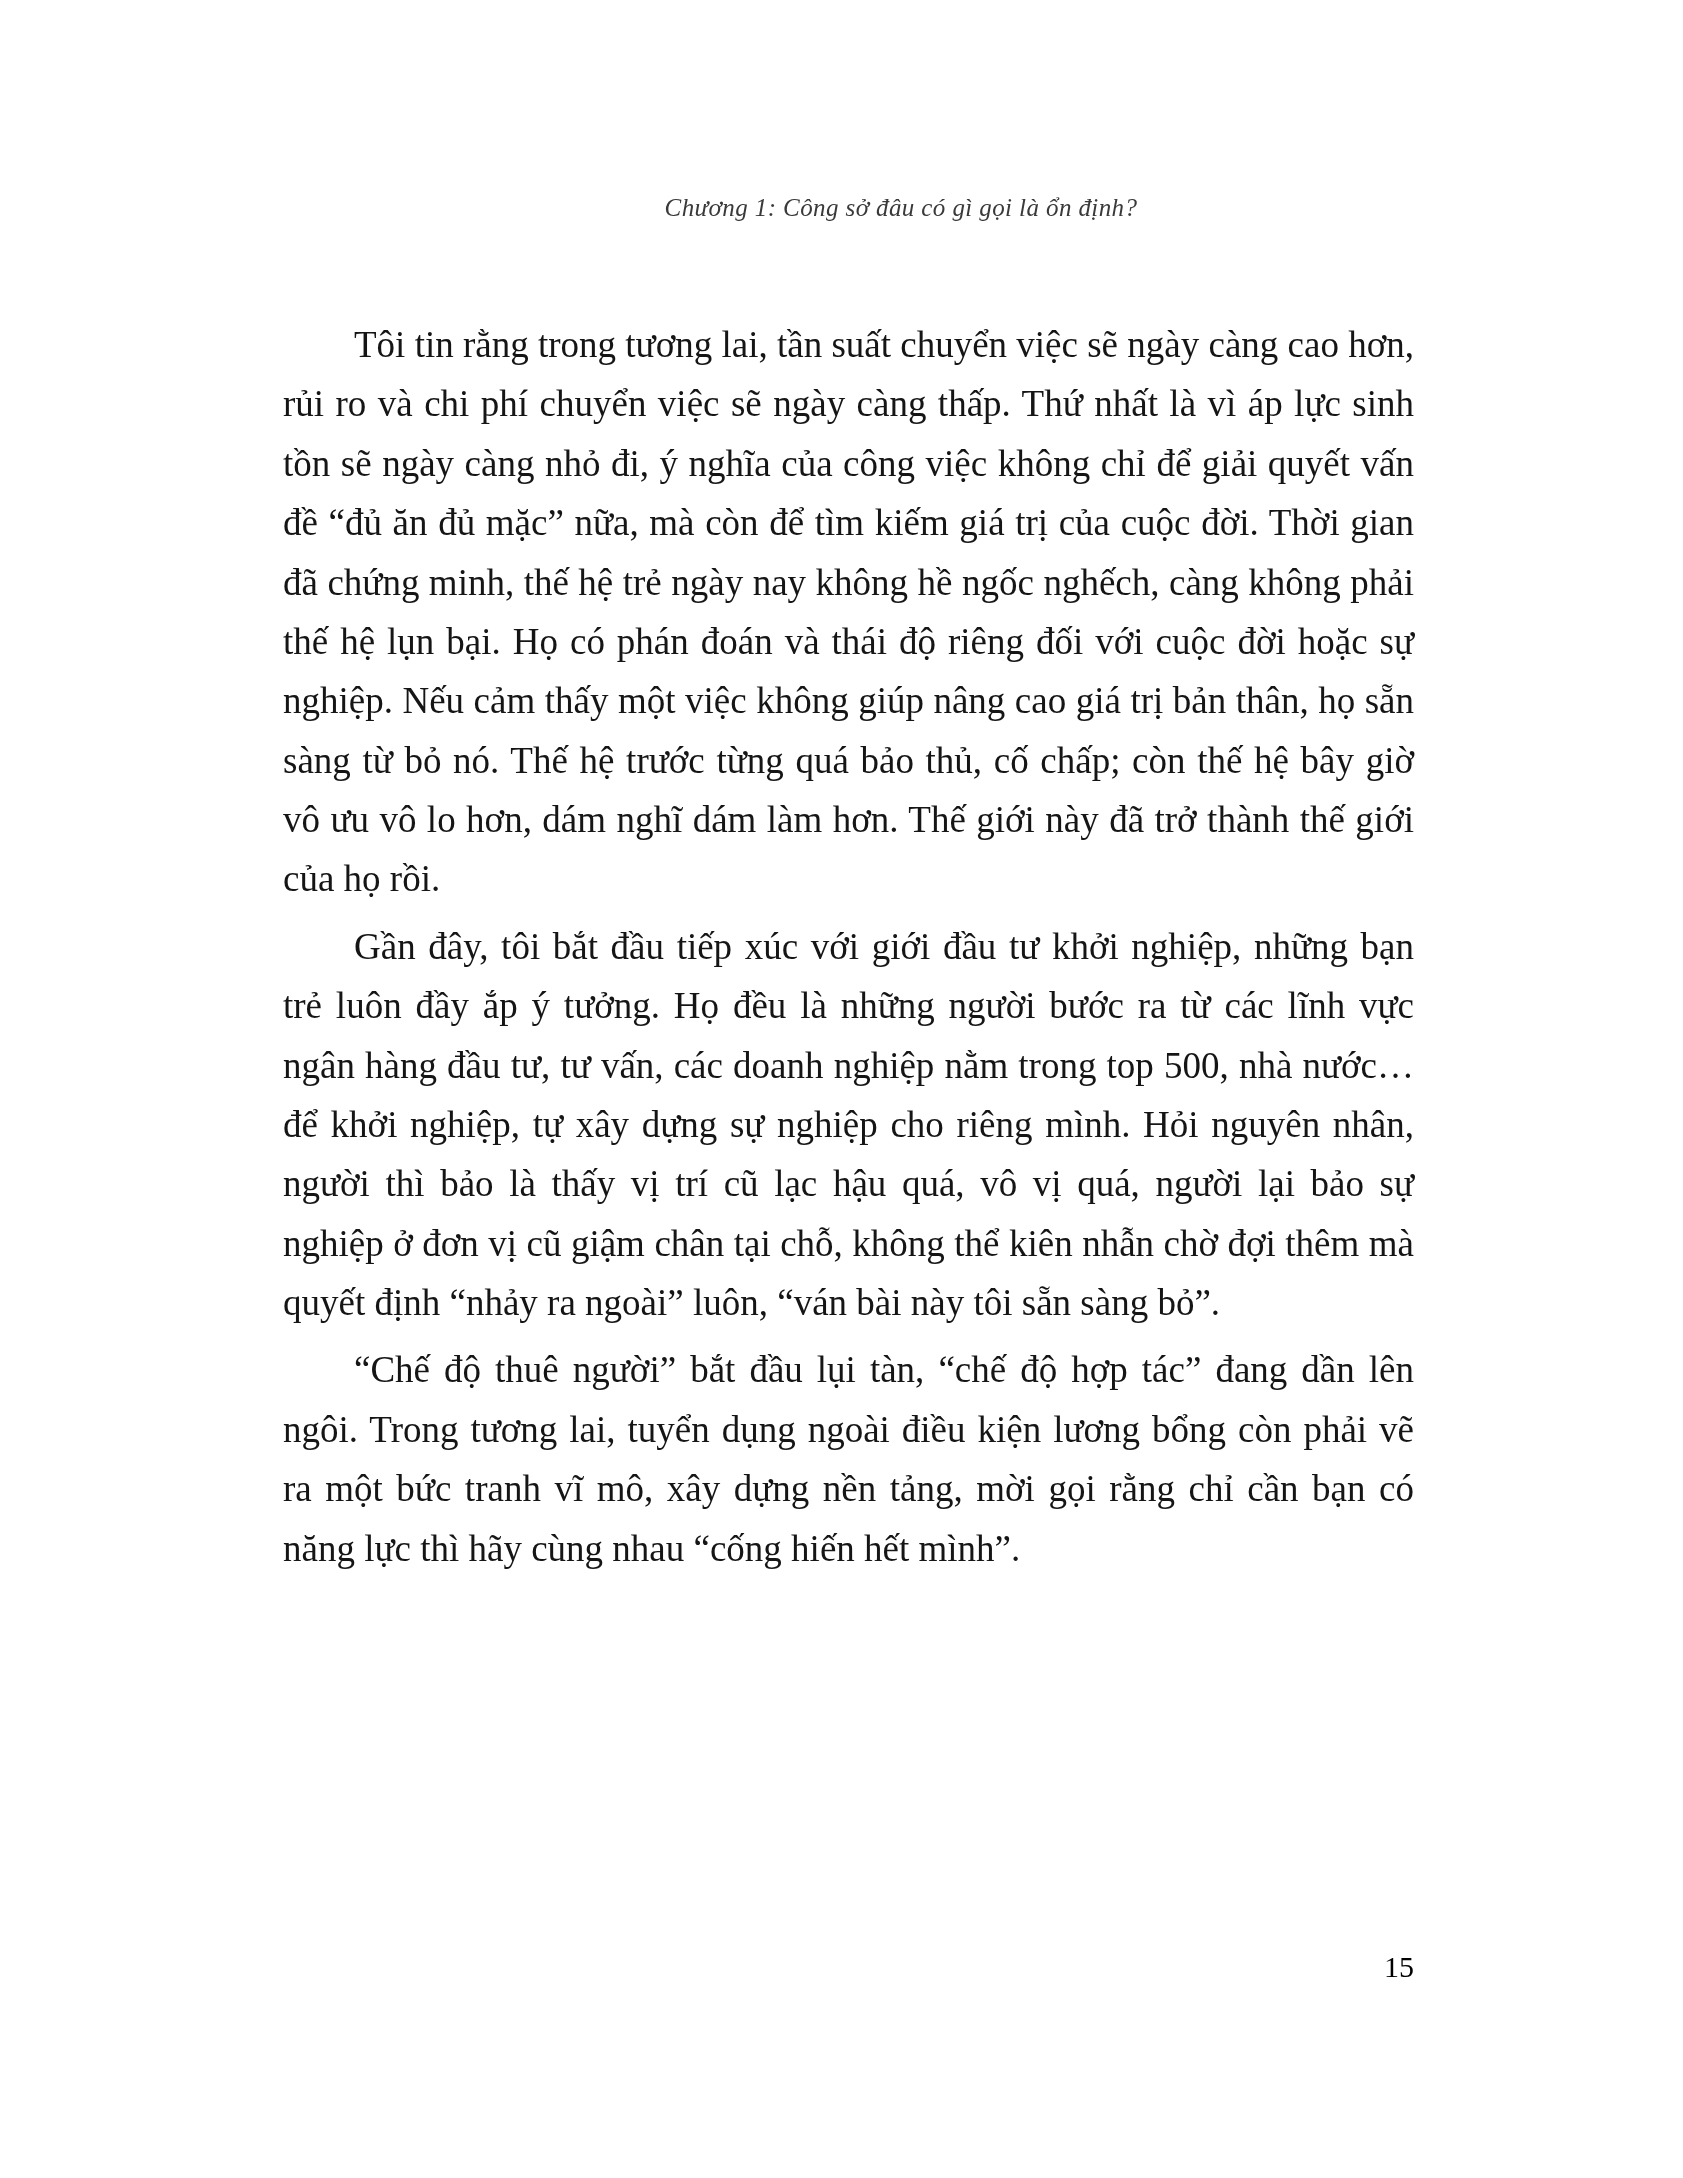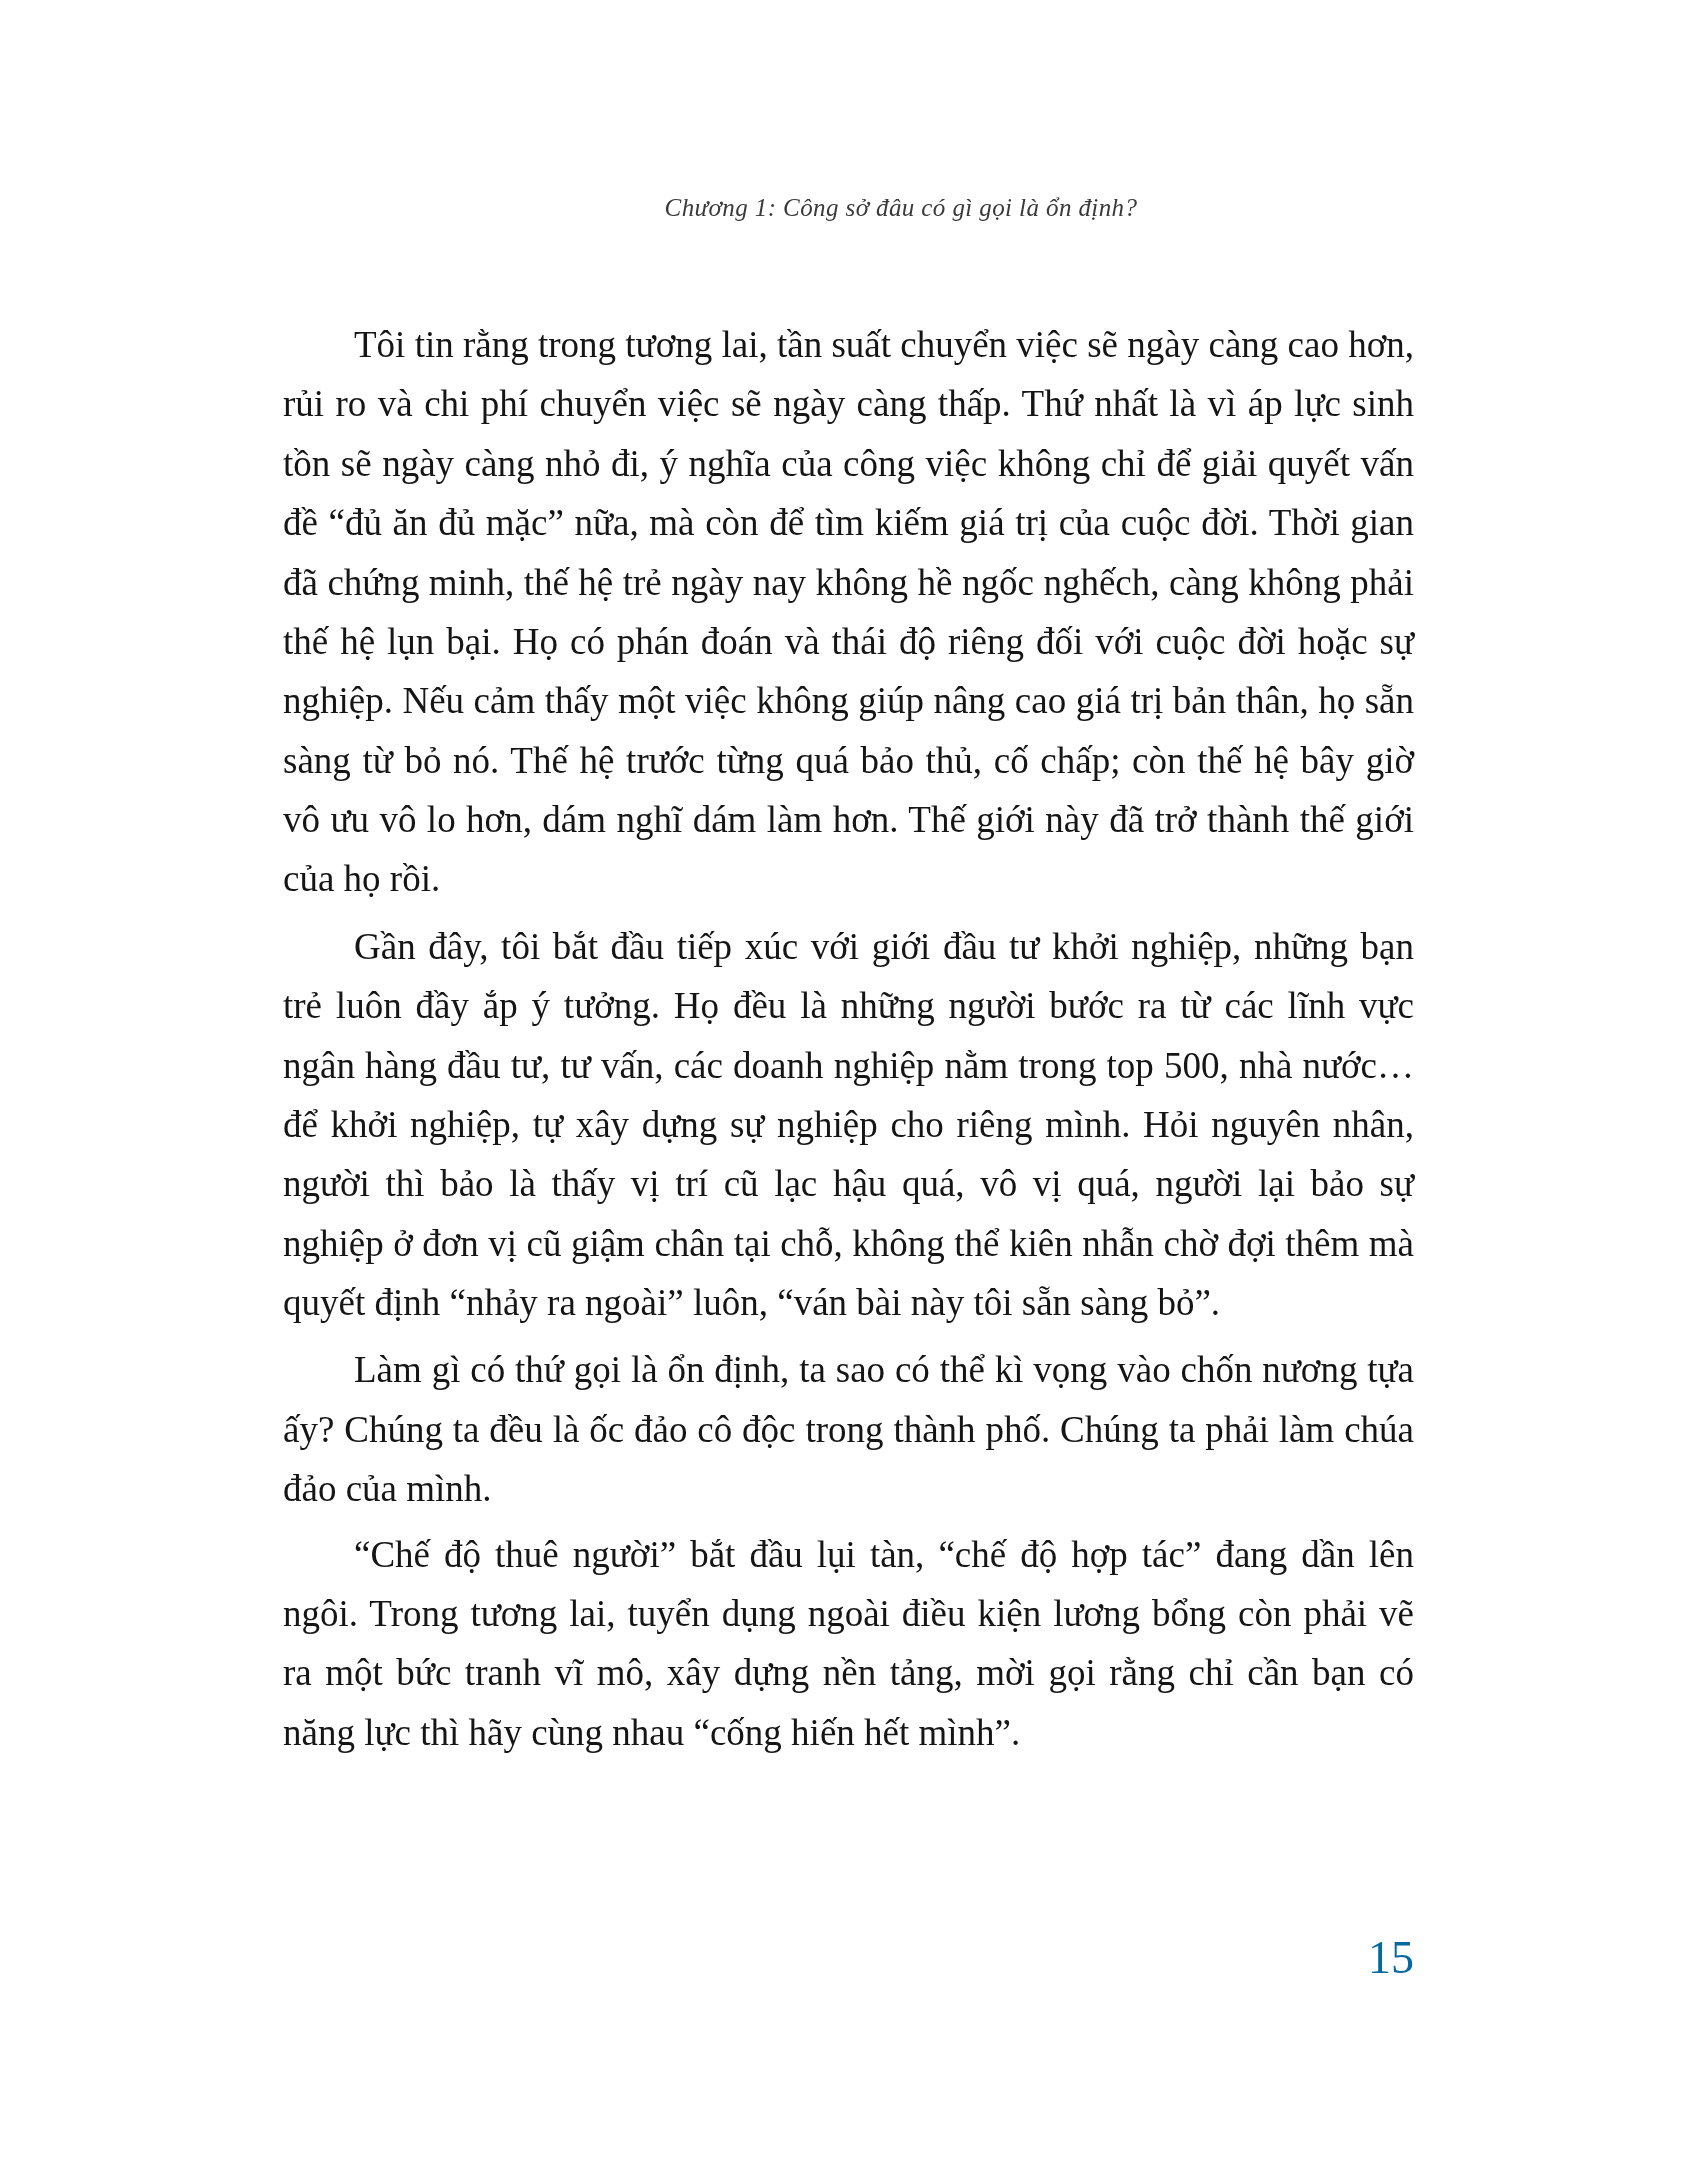--- a/index.html
+++ b/index.html
@@ -56,35 +56,34 @@
     margin-bottom: 6px;
   }
   .folio {
     position: absolute;
     bottom: 194px;
     left: 0;
     width: 1683px;
     text-align: right;
     padding-right: 269px;
     box-sizing: border-box;
-    font-size: 46px;
-    color: #0369a1;
+    font-size: 30px;
+    color: #000000;
     font-family: "Liberation Serif", serif;
   }
 </style>
 </head>
 <body>
 
 <div class="page">
 
   <div class="running-head">Chương 1: Công sở đâu có gì gọi là ổn định?</div>
 
   <div class="body-block">
     <p class="para">Tôi tin rằng trong tương lai, tần suất chuyển việc sẽ ngày càng cao hơn, rủi ro và chi phí chuyển việc sẽ ngày càng thấp. Thứ nhất là vì áp lực sinh tồn sẽ ngày càng nhỏ đi, ý nghĩa của công việc không chỉ để giải quyết vấn đề “đủ ăn đủ mặc” nữa, mà còn để tìm kiếm giá trị của cuộc đời. Thời gian đã chứng minh, thế hệ trẻ ngày nay không hề ngốc nghếch, càng không phải thế hệ lụn bại. Họ có phán đoán và thái độ riêng đối với cuộc đời hoặc sự nghiệp. Nếu cảm thấy một việc không giúp nâng cao giá trị bản thân, họ sẵn sàng từ bỏ nó. Thế hệ trước từng quá bảo thủ, cố chấp; còn thế hệ bây giờ vô ưu vô lo hơn, dám nghĩ dám làm hơn. Thế giới này đã trở thành thế giới của họ rồi.</p>
     <p class="para">Gần đây, tôi bắt đầu tiếp xúc với giới đầu tư khởi nghiệp, những bạn trẻ luôn đầy ắp ý tưởng. Họ đều là những người bước ra từ các lĩnh vực ngân hàng đầu tư, tư vấn, các doanh nghiệp nằm trong top 500, nhà nước… để khởi nghiệp, tự xây dựng sự nghiệp cho riêng mình. Hỏi nguyên nhân, người thì bảo là thấy vị trí cũ lạc hậu quá, vô vị quá, người lại bảo sự nghiệp ở đơn vị cũ giậm chân tại chỗ, không thể kiên nhẫn chờ đợi thêm mà quyết định “nhảy ra ngoài” luôn, “ván bài này tôi sẵn sàng bỏ”.</p>
-    <p class="para tight">Làm gì có thứ gọi là ổn định, ta sao có thể kì vọng vào chốn nương tựa ấy? Chúng ta đều là ốc đảo cô độc trong thành phố. Chúng ta phải làm chúa đảo của mình.</p>
     <p class="para tight">“Chế độ thuê người” bắt đầu lụi tàn, “chế độ hợp tác” đang dần lên ngôi. Trong tương lai, tuyển dụng ngoài điều kiện lương bổng còn phải vẽ ra một bức tranh vĩ mô, xây dựng nền tảng, mời gọi rằng chỉ cần bạn có năng lực thì hãy cùng nhau “cống hiến hết mình”.</p>
   </div>
 
   <div class="folio">15</div>
 
 </div>
 
 
 </body></html>

